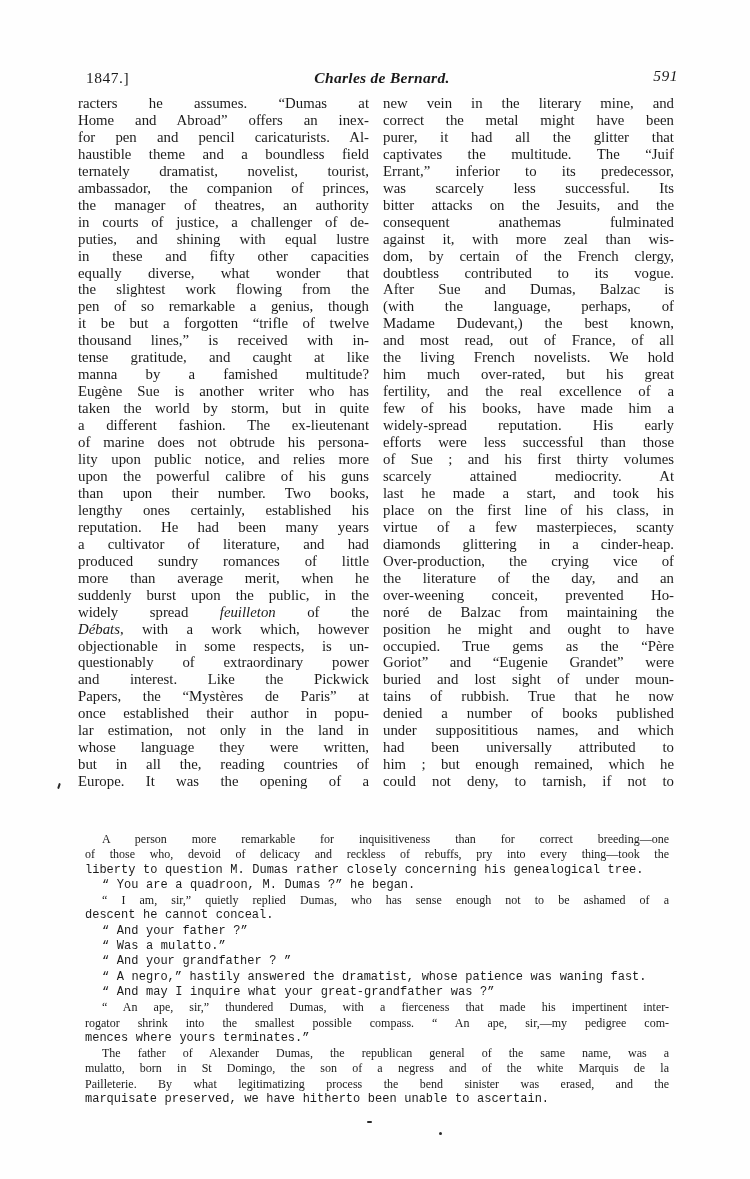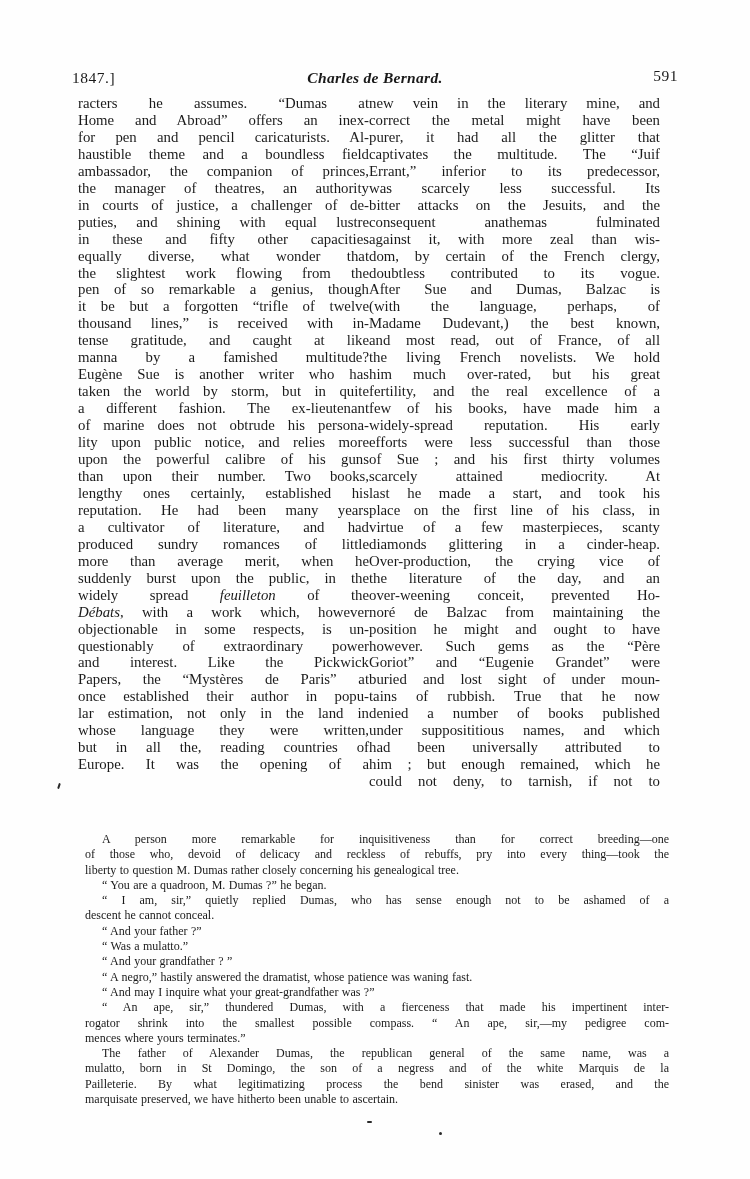--- a/index.html
+++ b/index.html
@@ -11,44 +11,44 @@
     width:750px;height:1179px;
     background:var(--paper);
     font-family:"Liberation Serif","DejaVu Serif",serif;
     color:var(--ink);
     position:relative;
     overflow:hidden;
   }
   .page{position:absolute;inset:0;}
   
   .runhead{
-    position:absolute;top:69px;left:72px;right:72px;height:20px;
+    position:absolute;top:69px;left:86px;right:72px;height:20px;
     font-size:15.5px;
   }
   .runhead .year{position:absolute;left:0;top:0;letter-spacing:.5px;}
   .runhead .title{
     position:absolute;left:0;right:0;top:0;text-align:center;
     font-style:italic;letter-spacing:.3px;font-weight:bold;
   }
-  .runhead .pageno{position:absolute;right:0;top:-2px;letter-spacing:.5px;}
+  .runhead .pageno{position:absolute;right:0;top:-2px;letter-spacing:.5px;font-style:italic;}
   
   .columns{
     position:absolute;top:95px;left:78px;width:596px;
-    display:flex;
+    display:flex;gap:14px;
   }
   .col{
     width:291px;
     font-size:14.8px;line-height:16.95px;
     word-spacing:.5px;
   }
   .tline{
     text-align:justify;
     text-align-last:justify;
   }
-  .tline.nj{text-align:left;text-align-last:left;}
+  .tline.nj{text-align:left;text-align-last:left;font-family:Liberation Mono, monospace;}
   .tline.ind{text-indent:17px;}
   
   .footnote{
     position:absolute;top:832px;left:85px;width:584px;
     font-size:12px;line-height:15.3px;
     word-spacing:.4px;
   }
   
   .speckle{position:absolute;background:#2a2a2a;}
   .speckle.grave{width:2px;height:6px;transform:rotate(18deg);border-radius:1px;}
@@ -66,20 +66,21 @@
     <span class="title">Charles de Bernard.</span>
     <span class="pageno">591</span>
   </div>
 
   <div class="columns">
     <div class="col">
         <div class="tline">racters he assumes. “Dumas at</div>
         <div class="tline">Home and Abroad” offers an inex-</div>
         <div class="tline">for pen and pencil caricaturists. Al-</div>
         <div class="tline">haustible theme and a boundless field</div>
+        <div class="tline">ternately dramatist, novelist, tourist,</div>
         <div class="tline">ambassador, the companion of princes,</div>
         <div class="tline">the manager of theatres, an authority</div>
         <div class="tline">in courts of justice, a challenger of de-</div>
         <div class="tline">puties, and shining with equal lustre</div>
         <div class="tline">in these and fifty other capacities</div>
         <div class="tline">equally diverse, what wonder that</div>
         <div class="tline">the slightest work flowing from the</div>
         <div class="tline">pen of so remarkable a genius, though</div>
         <div class="tline">it be but a forgotten “trifle of twelve</div>
         <div class="tline">thousand lines,” is received with in-</div>
@@ -136,21 +137,21 @@
         <div class="tline">scarcely attained mediocrity. At</div>
         <div class="tline">last he made a start, and took his</div>
         <div class="tline">place on the first line of his class, in</div>
         <div class="tline">virtue of a few masterpieces, scanty</div>
         <div class="tline">diamonds glittering in a cinder-heap.</div>
         <div class="tline">Over-production, the crying vice of</div>
         <div class="tline">the literature of the day, and an</div>
         <div class="tline">over-weening conceit, prevented Ho-</div>
         <div class="tline">noré de Balzac from maintaining the</div>
         <div class="tline">position he might and ought to have</div>
-        <div class="tline">however. Such gems as the “Père</div>
+        <div class="tline">occupied. True gems as the “Père</div>
         <div class="tline">Goriot” and “Eugenie Grandet” were</div>
         <div class="tline">buried and lost sight of under moun-</div>
         <div class="tline">tains of rubbish. True that he now</div>
         <div class="tline">denied a number of books published</div>
         <div class="tline">under supposititious names, and which</div>
         <div class="tline">had been universally attributed to</div>
         <div class="tline">him ; but enough remained, which he</div>
         <div class="tline">could not deny, to tarnish, if not to</div>
       </div>
   </div>

